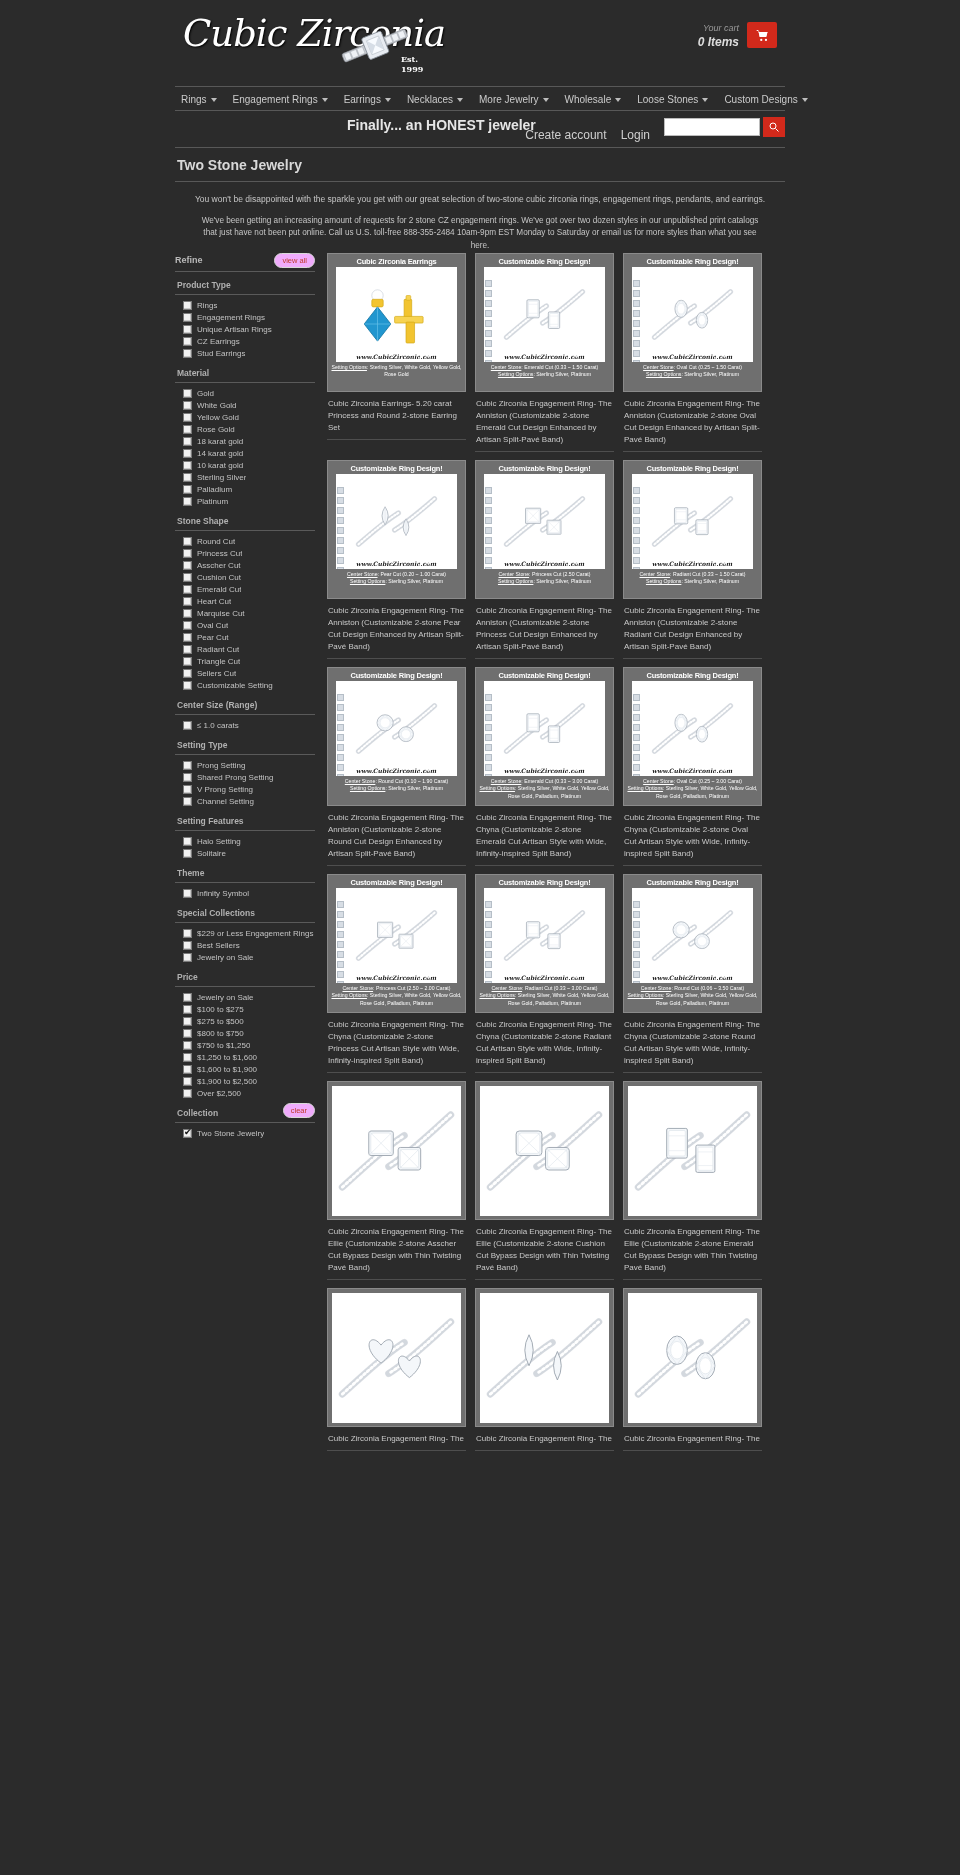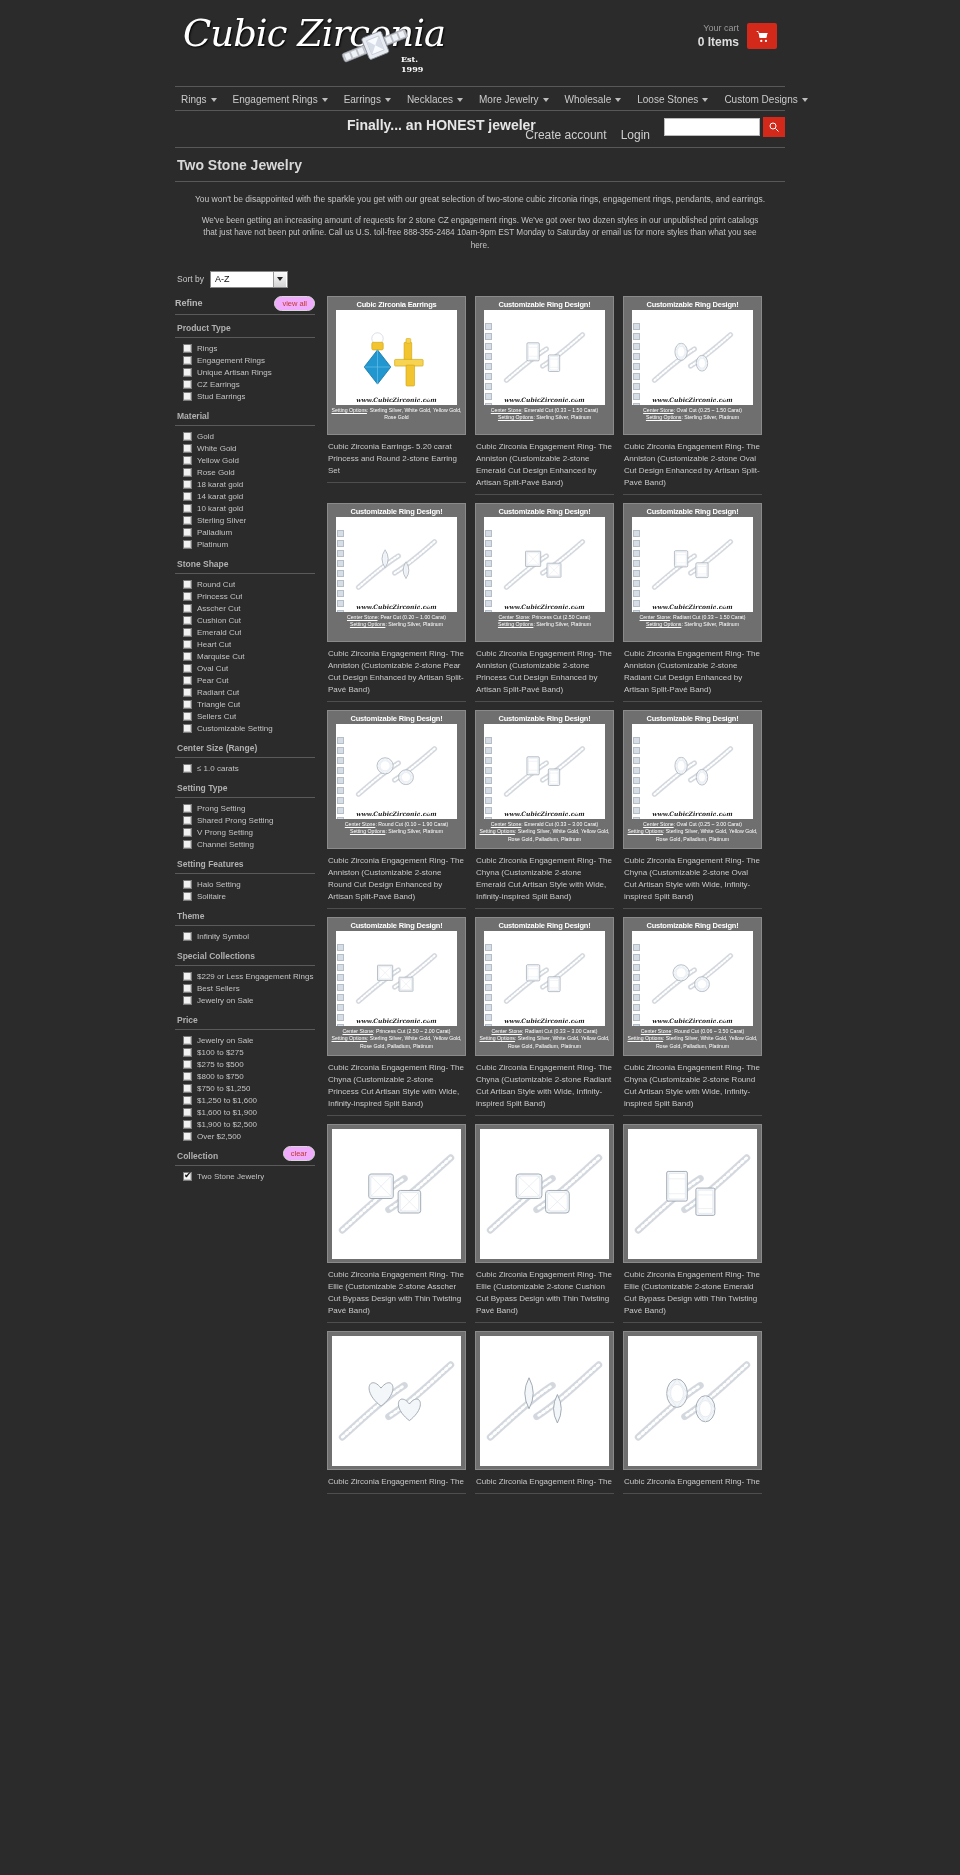--- a/index.html
+++ b/index.html
@@ -27,21 +27,21 @@
   }
   .logo-ring {
     position: absolute; left: 152px; top: 14px;
     width: 80px; height: 40px;
   }
   .logo-est {
     position: absolute; left: 218px; top: 42px;
     font-family: "DejaVu Serif", serif;
     font-weight: bold; font-size: 8px; color: #fff;
   }
-  .cart { position: absolute; right: 8px; top: 22px; display: flex; align-items: center; gap: 8px; }
+  .cart { position: absolute; right: 8px; top: 22px; display: flex; align-items: flex-start; gap: 8px; font-style: italic; }
   .cart-txt { text-align: right; line-height: 1.35; }
   .cart-txt .c1 { font-size: 9px; color: #9a9a9a; }
   .cart-txt .c2 { font-size: 12px; color: #ddd; font-weight: bold; }
   .cart-btn {
     width: 30px; height: 26px; background: #d2291b; border-radius: 2px;
     display: flex; align-items: center; justify-content: center;
   }
   .cart-btn svg { fill: #fff; }
 
   
@@ -238,29 +238,20 @@
     </div>
   </div>
 
   <div class="title-sep"></div>
   <div class="page-title">Two Stone Jewelry</div>
   <div class="title-rule"></div>
 
   <div class="intro">You won't be disappointed with the sparkle you get with our great selection of two-stone cubic zirconia rings, engagement rings, pendants, and earrings.</div>
   <div class="update-body">We've been getting an increasing amount of requests for 2 stone CZ engagement rings. We've got over two dozen styles in our unpublished print catalogs that just have not been put online. Call us U.S. toll-free 888-355-2484 10am-9pm EST Monday to Saturday or email us for more styles than what you see here.</div>
 
-  <div class="sortrow">
-    <div class="sort-label">Sort by</div>
-    <div class="sort-select">
-      <span>A-Z</span>
-      <span class="sel-arrow">
-            <i></i>
-          </span>
-    </div>
-  </div>
 
   <div class="content">
     <div class="sidebar">
       <div class="refine-row">
         <div class="refine-title">Refine</div>
         <div class="pill">view all</div>
       </div>
       <div class="grp-rule"></div>
       <div id="filter-groups">
             <div style="display: flex; align-items: center; justify-content: space-between;">

